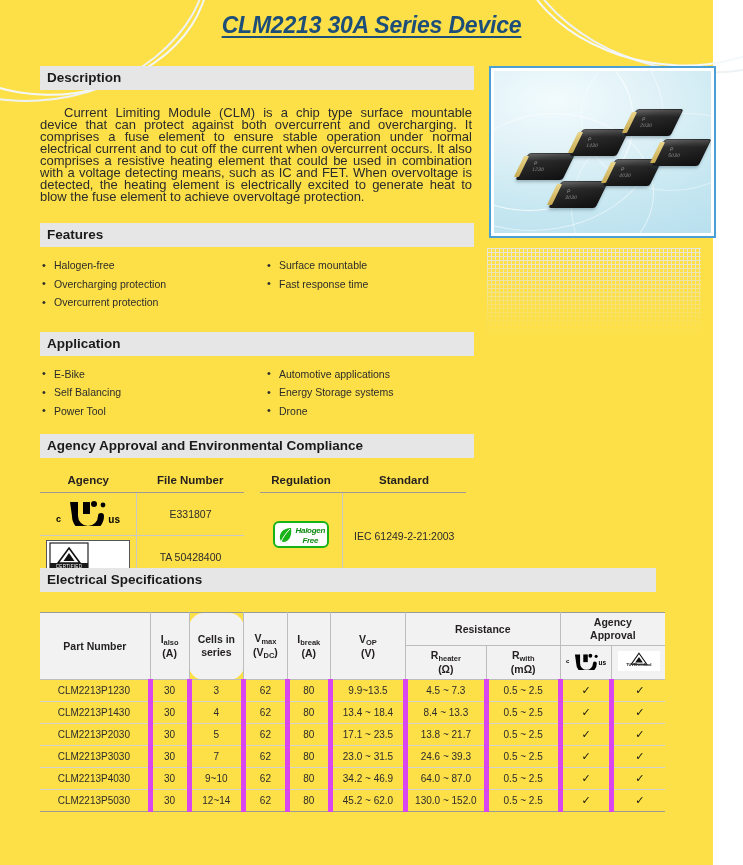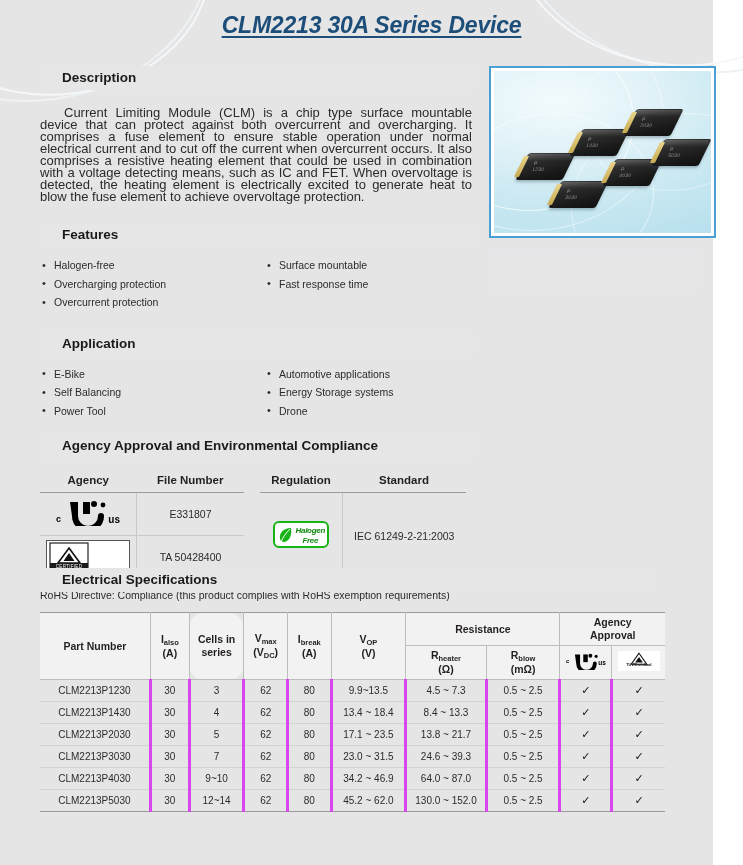--- a/index.html
+++ b/index.html
@@ -10,21 +10,21 @@
     background: #ffffff;
     font-family: "Liberation Sans", sans-serif;
     color: #231f20;
     overflow: hidden;
   }
 
   #page {
     position: relative;
     width: 713px;
     height: 865px;
-    background: #e5e5e5;
+    background: #fde047;
   }
 
   
   .swirl {
     position: absolute;
     border-radius: 50%;
     border: 2px solid #f1f4f6;
     pointer-events: none;
   }
   .swirl-a { left: -120px; top: -150px; width: 330px; height: 250px; border-color: #eef2f5; transform: rotate(-12deg); }
@@ -51,21 +51,21 @@
   #left-col {
     position: absolute;
     left: 40px; top: 66px;
     width: 434px;
   }
 
   .section-bar {
     background: #e6e6e6;
     height: 24px;
     line-height: 24px;
-    padding-left: 22px;
+    padding-left: 7px;
     font-size: 13.5px;
     font-weight: bold;
     color: #1a1a1a;
   }
 
   .desc-body {
     margin-top: 17px;
     font-size: 13px;
     line-height: 12px;
     text-align: justify;
@@ -350,21 +350,21 @@
     font-size: 10.5px;
     color: #231f20;
     text-align: center;
     vertical-align: middle;
     padding: 3px 2px;
     line-height: 13px;
   }
   #spec-table th.first { border-left: none; }
   #spec-table th.lastcol { border-right: none; }
   #spec-table td {
-    border-right: 3px solid #d946ef;
+    border-right: 5px solid #d946ef;
     border-bottom: 1px solid #d2d2d2;
     text-align: center;
     vertical-align: middle;
     padding: 4px 2px;
     height: 19px;
     white-space: nowrap;
   }
   #spec-table td.lastcol { border-right: none; }
   #spec-table tbody tr:first-child td { border-top: none; }
   #spec-table tbody tr:last-child td { border-bottom: 1.5px solid #9a9a9a; }
@@ -503,21 +503,20 @@
                 </span>
               </span>
             </td>
             <td>IEC 61249-2-21:2003</td>
           </tr>
         </tbody>
       </table>
 
     </div>
 
-    <div class="rohs-line">RoHS Directive: Compliance (this product complies with RoHS exemption requirements)</div>
   </div>
 
   <div id="product-panel">
     <div id="product-inner">
       <div class="pi-arc a1"></div>
       <div class="pi-arc a2"></div>
       <div class="pi-arc a3"></div>
       <div class="pi-arc a4"></div>
       <div class="pi-arc a5"></div>
 
@@ -568,21 +567,21 @@
         <th colspan="2">Resistance</th>
         <th class="lastcol" colspan="2">
           <span>Agency</span><br><span>Approval</span>
         </th>
       </tr>
       <tr>
         <th class="colw-rh">
           <span>R</span><span class="sub">heater</span><br><span>(Ω)</span>
         </th>
         <th class="colw-rf">
-          <span>R</span><span class="sub">blow</span><br><span>(mΩ)</span>
+          <span>R</span><span class="sub">with</span><br><span>(mΩ)</span>
         </th>
         <th class="colw-ul">
           <span class="ul-logo small">
             <span class="ul-c">c</span>
             <svg class="ul-mark" viewBox="0 0 42 26">
               <path d="M3 2 h8 v14 a10 10 0 0 0 20 0 a3 3 0 0 1 6 0 a16 16 0 0 1 -32 0 z" fill="#000"></path>
               <circle cx="27" cy="4" r="3" fill="#000"></circle>
               <circle cx="36" cy="5" r="2.4" fill="#000"></circle>
               <path d="M16 2 h7 v12 h-7 z" fill="#000"></path>
             </svg>

